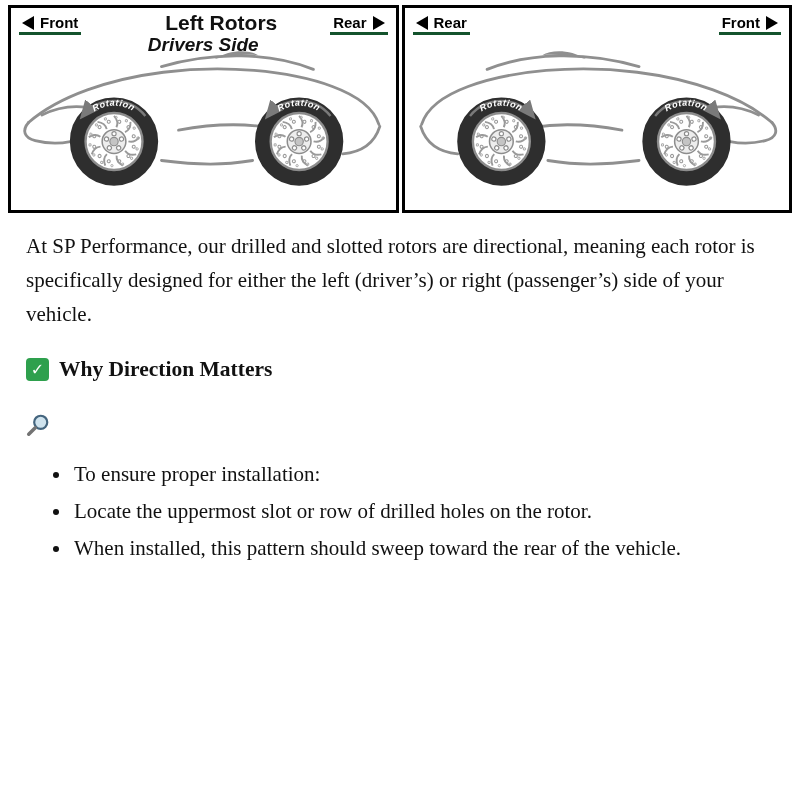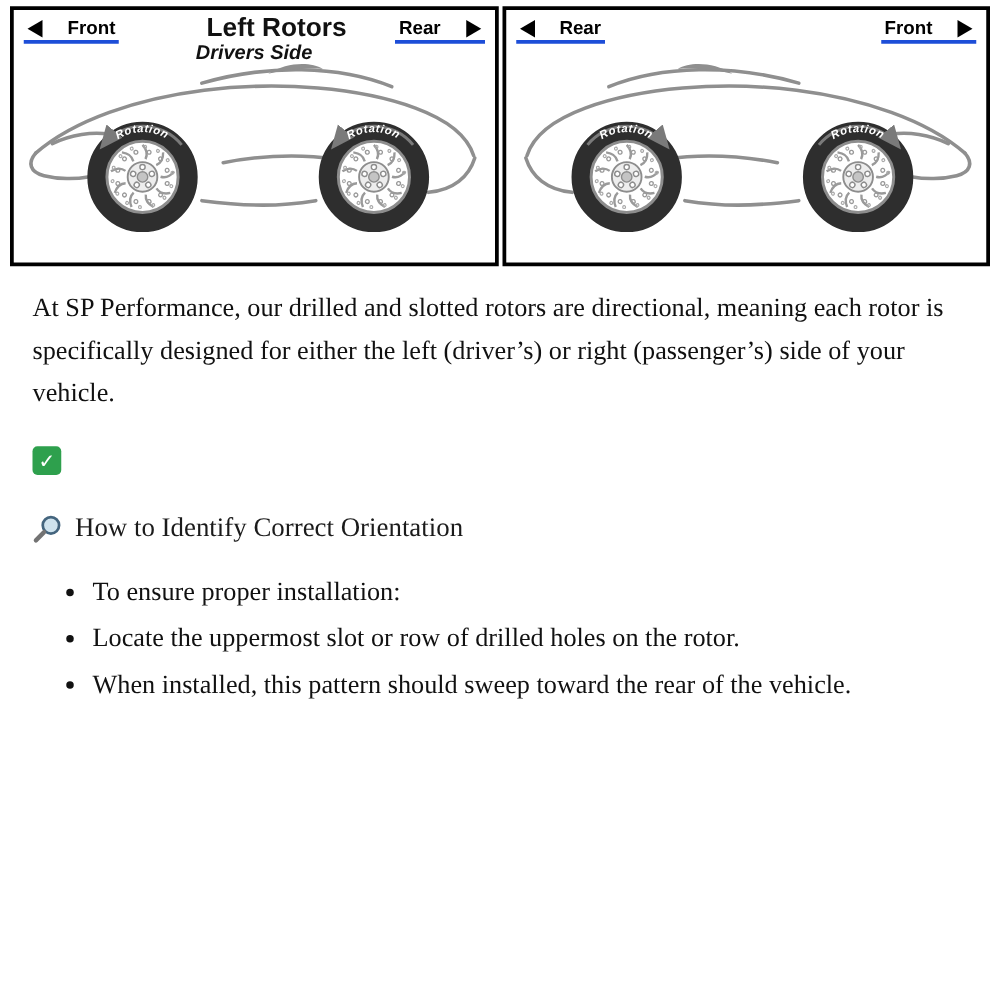--- a/index.html
+++ b/index.html
@@ -28,37 +28,37 @@
     justify-content: space-between;
     align-items: flex-start;
     padding: 6px 8px 0 8px;
     font-family: "Liberation Sans", sans-serif;
     position: relative;
     z-index: 2;
   }
   .dir-label {
     display: inline-flex;
     align-items: center;
-    gap: 20px;
-    border-bottom: 3px solid #1d4ed8;
+    gap: 6px;
+    border-bottom: 3px solid #14532d;
     padding: 0 3px 1px 3px;
     font-weight: bold;
     font-size: 15px;
     color: #000;
   }
   .tri-left  { width:0; height:0; border:7px solid transparent; border-left:none;  border-right:12px solid #000; }
   .tri-right { width:0; height:0; border:7px solid transparent; border-right:none; border-left:12px solid #000; }
   .panel-titles {
     position: absolute; left: 0; right: 0; top: 4px;
     text-align: center;
     font-family: "Liberation Sans", sans-serif;
     z-index: 1;
   }
   .panel-title { font-size: 21px; font-weight: bold; line-height: 1.05; padding-left: 36px; }
-  .panel-subtitle { font-size: 16px; font-weight: bold; font-style: italic; }
+  .panel-subtitle { font-size: 19px; font-weight: bold; font-style: italic; }
   .car-svg { width: 100%; height: 150px; display: block; margin-top: 4px; }
   .rot-label {
     fill: #fff;
     font-family: "Liberation Sans", sans-serif;
     font-size: 9.5px;
     font-weight: bold;
     font-style: italic;
     letter-spacing: .6px;
   }
 
@@ -367,30 +367,30 @@
     </svg>
   </div>
 </div>
 
 <main class="content">
 
   <p>At SP Performance, our drilled and slotted rotors are directional, meaning each rotor is specifically designed for either the left (driver’s) or right (passenger’s) side of your vehicle.</p>
 
   <h2 class="sec-heading">
     <span class="check-icon">✓</span>
+    <span>Why Direction Matters</span>
   </h2>
 
 
 
   <h2 class="sec-heading light">
     <svg class="mag-icon" viewBox="0 0 22 22">
       <circle cx="13.5" cy="8.5" r="6" fill="#cfe3ee" stroke="#44657e" stroke-width="2"></circle>
       <line x1="8.5" y1="13.5" x2="2.5" y2="19.5" stroke="#737373" stroke-width="3.2" stroke-linecap="round"></line>
     </svg>
-    <span>How to Identify Correct Orientation</span>
   </h2>
 
   <ul class="doc-list">
     <li>To ensure proper installation:</li>
     <li>Locate the uppermost slot or row of drilled holes on the rotor.</li>
     <li>When installed, this pattern should sweep toward the rear of the vehicle.</li>
   </ul>
 
 </main>
 

